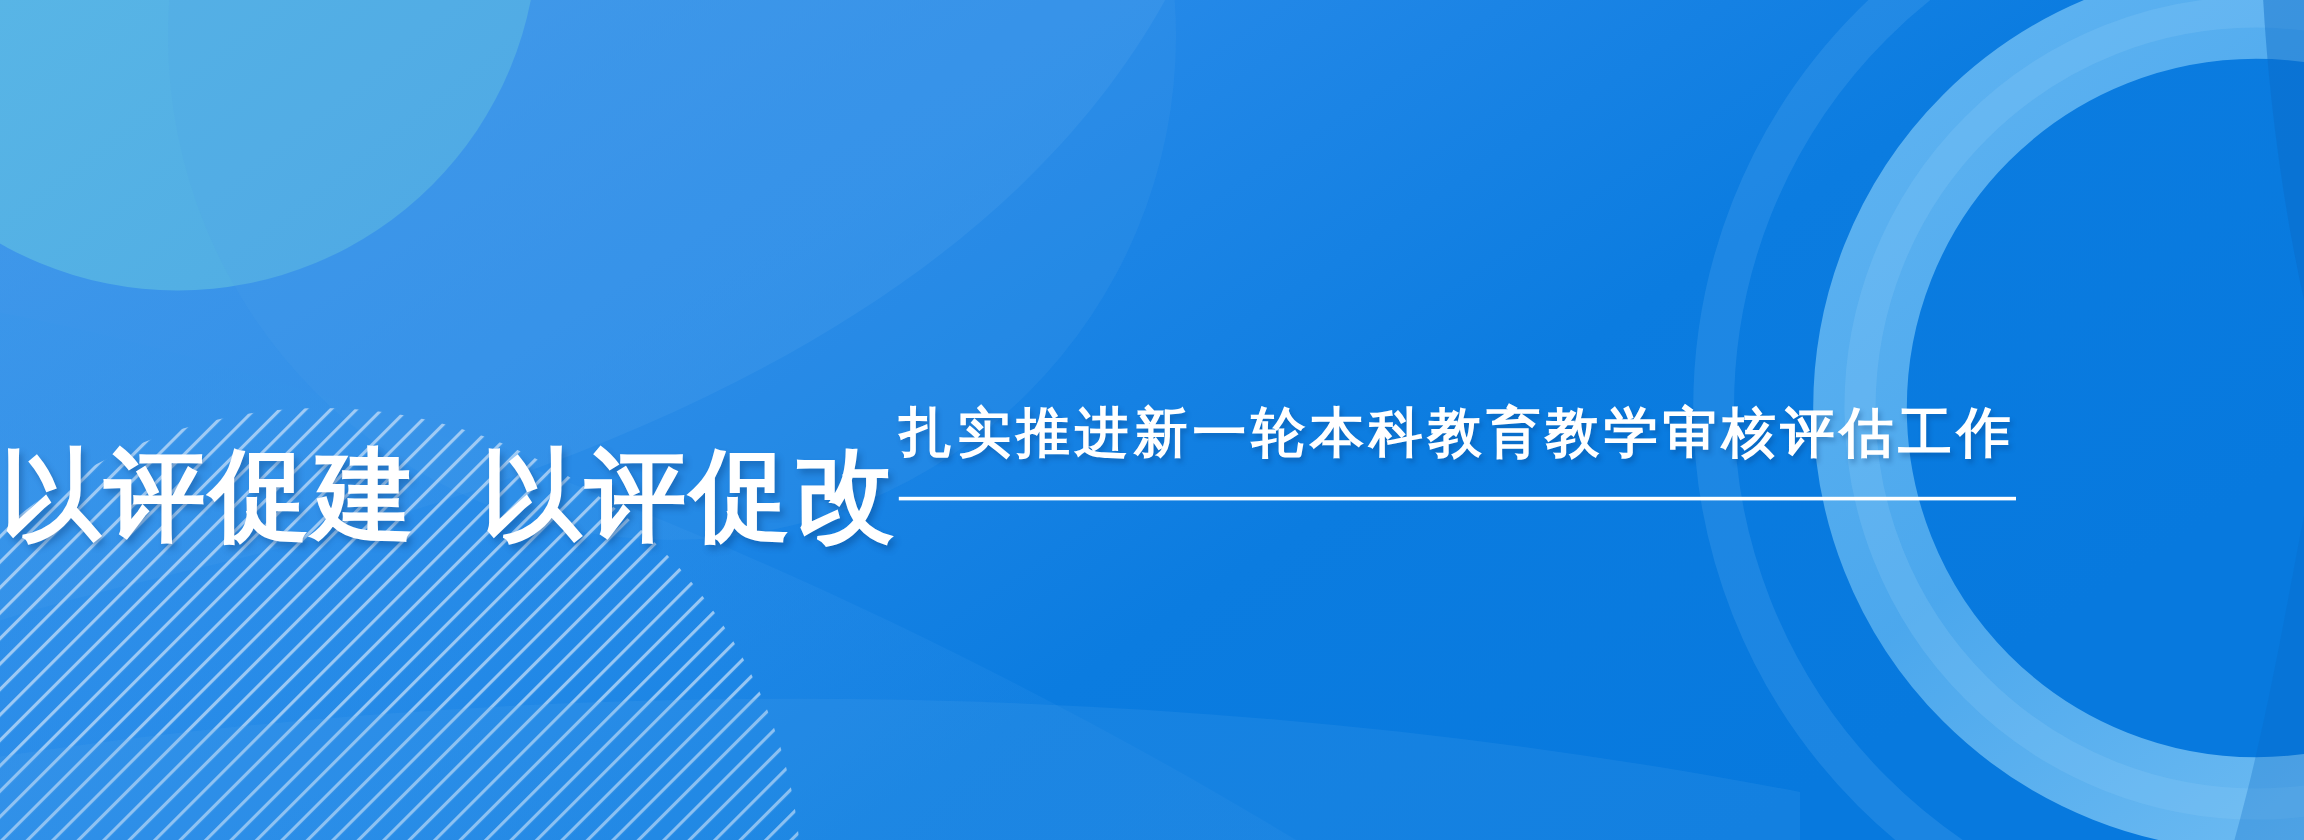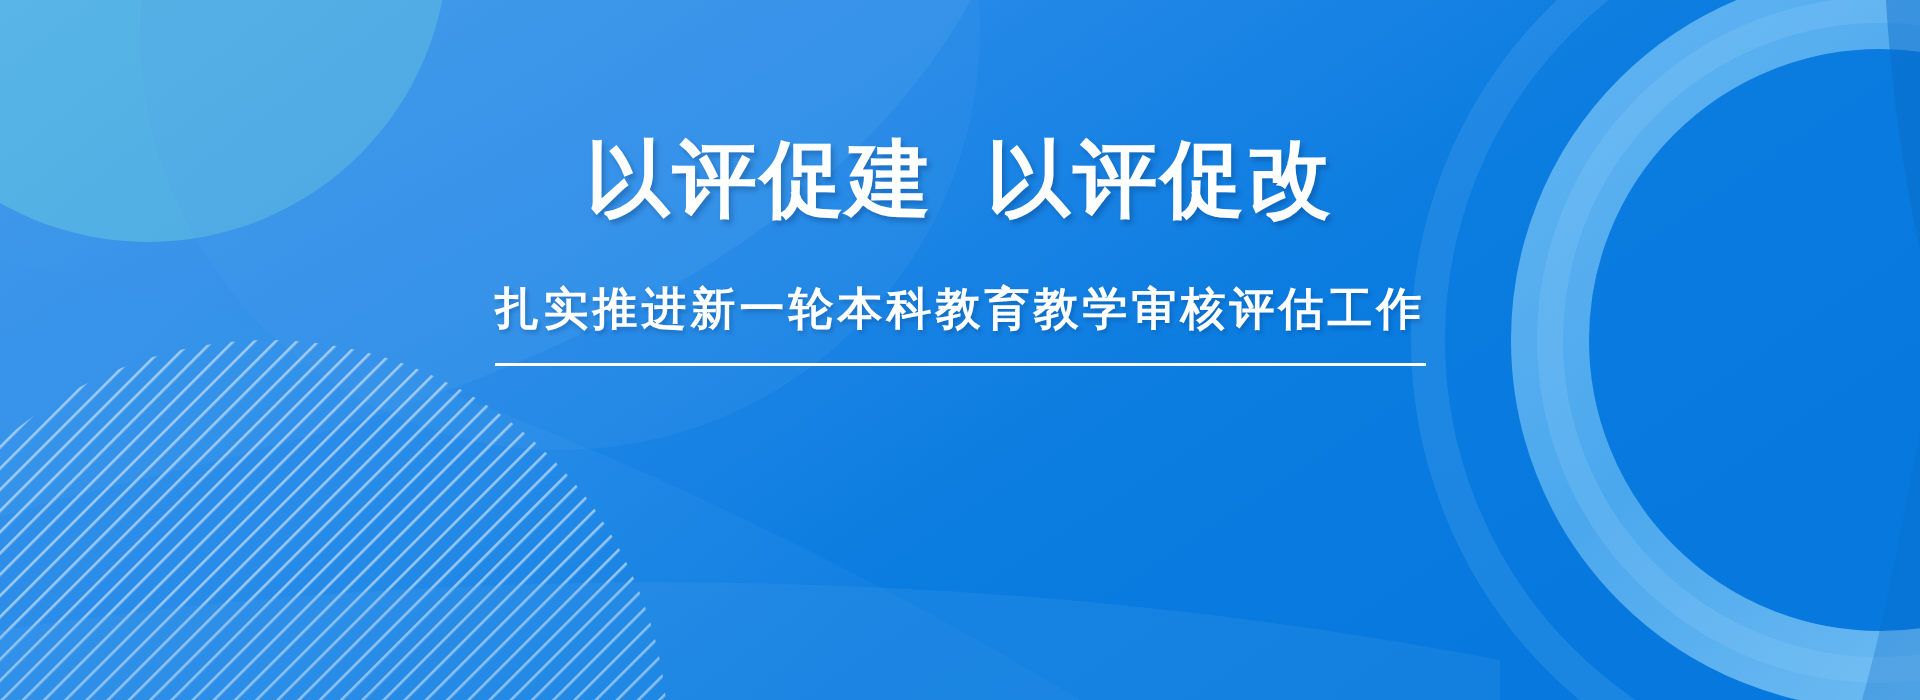--- a/index.html
+++ b/index.html
@@ -27,21 +27,21 @@
     height: 700px;
     display: block;
   }
 
   
   .content {
     position: absolute;
     inset: 0;
     z-index: 5;
     display: flex;
-    flex-direction: column;
+    flex-direction: row;
     align-items: center;
   }
 
   .headline-block {
     margin-top: 128px;
     text-align: center;
     user-select: none;
   }
 
   .headline-line {

